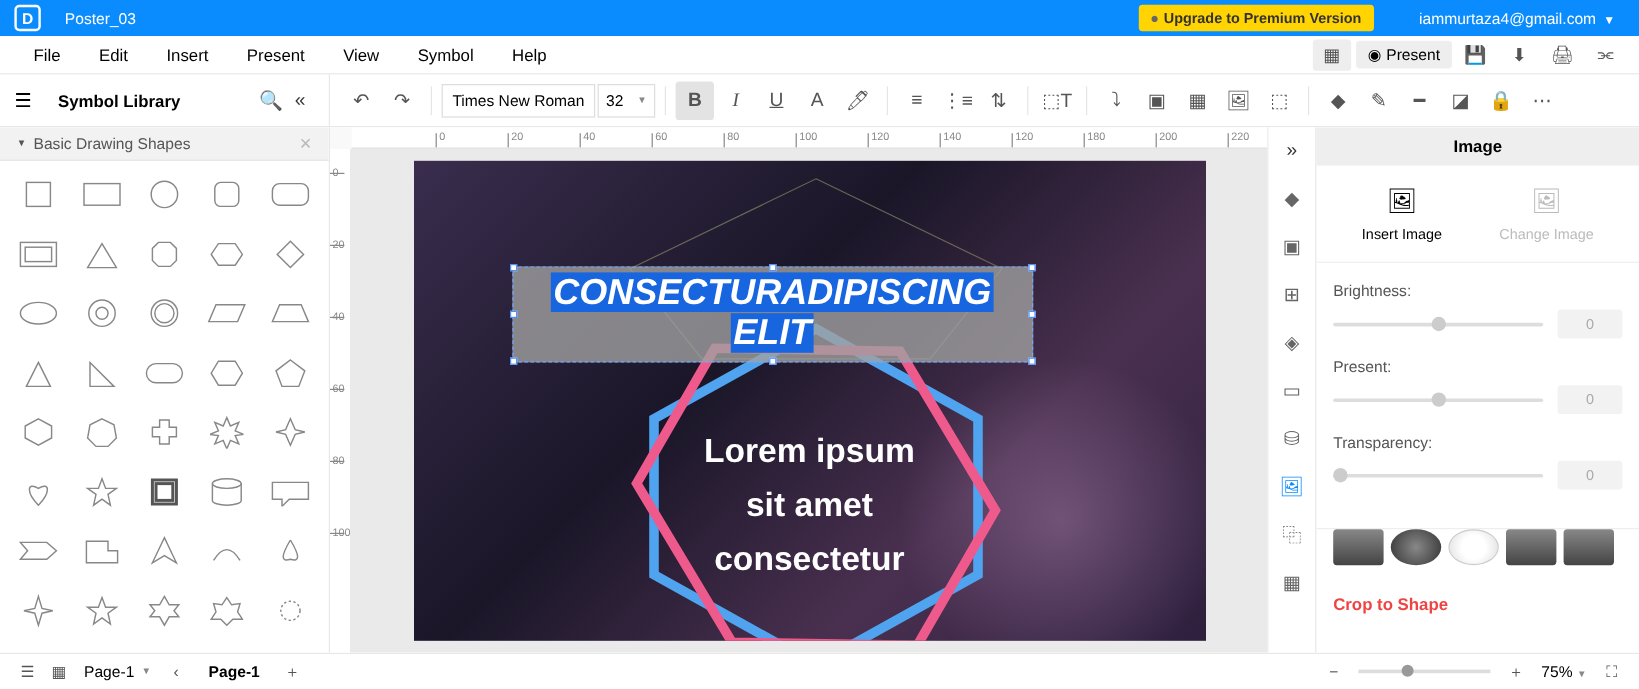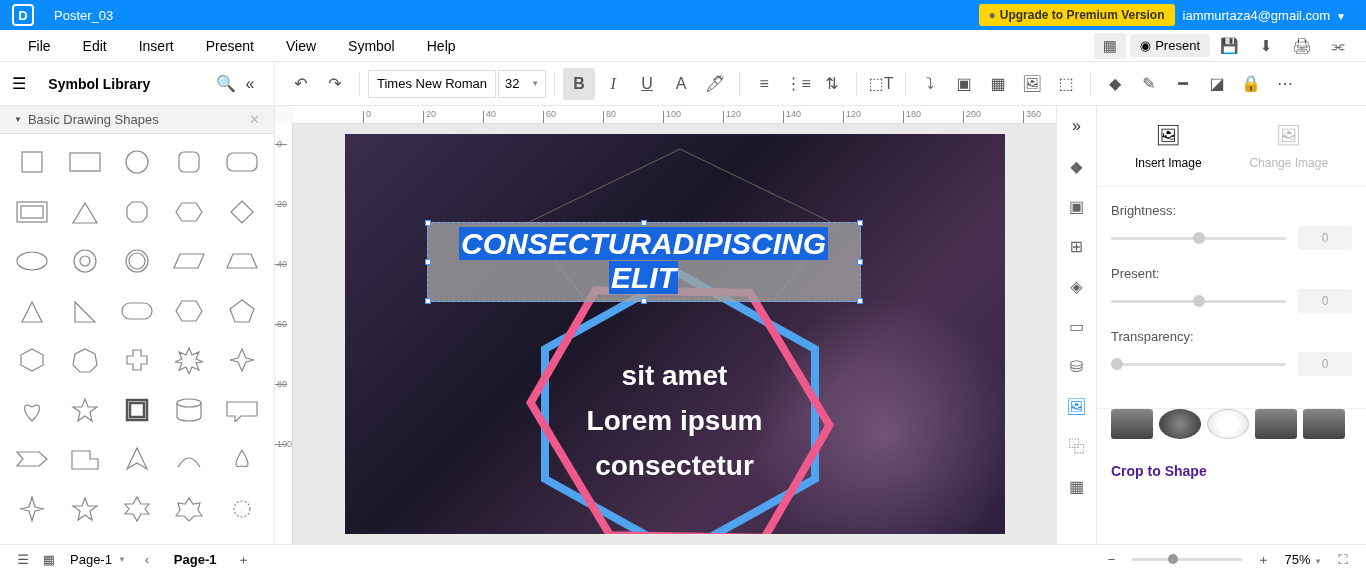--- a/index.html
+++ b/index.html
@@ -3,21 +3,21 @@
 <meta charset="utf-8">
 <style>
 * { margin: 0; padding: 0; box-sizing: border-box; font-family: -apple-system, BlinkMacSystemFont, "Segoe UI", Arial, sans-serif; }
 body { width: 1366px; height: 574px; overflow: hidden; background: #fff; display: flex; flex-direction: column; }
 
 
 .title-bar { height: 30px; background: #0a8cff; display: flex; align-items: center; padding: 0 12px; color: #fff; font-size: 13px; }
 .title-bar .logo-icon { width: 22px; height: 22px; border: 2px solid #fff; border-radius: 4px; display: flex; align-items: center; justify-content: center; font-weight: bold; margin-right: 20px; }
 .title-bar .doc-name { flex: 0 0 auto; }
 .title-bar .spacer { flex: 1; }
-.title-bar .upgrade { background: #ffd400; color: #333; padding: 4px 10px; border-radius: 3px; font-size: 12px; font-weight: 600; cursor: pointer; }
+.title-bar .upgrade { background: #ffd400; color: #333; padding: 4px 10px; border-radius: 3px; font-size: 12px; font-weight: 600; margin-right: 30px; cursor: pointer; }
 .title-bar .upgrade .dot { color: #666; margin-right: 4px; }
 .title-bar .user { padding: 0 8px; cursor: pointer; }
 .title-bar .chev { margin-left: 6px; font-size: 10px; }
 
 
 .menu-bar { height: 32px; display: flex; align-items: center; padding: 0 12px; font-size: 14px; border-bottom: 1px solid #e8e8e8; }
 .menu-bar .menu-item { padding: 6px 16px; cursor: pointer; }
 .menu-bar .spacer { flex: 1; }
 .menu-bar .right-icons { display: flex; align-items: center; gap: 4px; }
 .menu-bar .icon-btn { width: 32px; height: 26px; display: flex; align-items: center; justify-content: center; color: #555; border-radius: 3px; cursor: pointer; font-size: 15px; }
@@ -91,21 +91,21 @@
 .slider-row .lbl { font-size: 13px; color: #555; margin-bottom: 8px; }
 .slider-row .ctrl { display: flex; align-items: center; gap: 12px; }
 .slider-row .track { flex: 1; height: 3px; background: #ddd; position: relative; border-radius: 2px; }
 .slider-row .thumb { position: absolute; width: 12px; height: 12px; background: #ccc; border-radius: 50%; top: -5px; left: 50%; margin-left: -6px; }
 .slider-row .track.left .thumb { left: 0; margin-left: 0; }
 .slider-row .val { width: 54px; height: 24px; background: #f2f2f2; border-radius: 3px; display: flex; align-items: center; justify-content: center; font-size: 12px; color: #aaa; }
 .thumbs-row { display: flex; gap: 6px; padding: 0 14px 14px; }
 .img-thumb { width: 42px; height: 30px; border-radius: 3px; background: linear-gradient(#888,#444); cursor: pointer; }
 .img-thumb.round { border-radius: 50%; background: radial-gradient(circle,#888,#333); }
 .img-thumb.white-round { border-radius: 50%; background: radial-gradient(circle,#fff 40%,#ddd); border:1px solid #ccc; }
-.crop-header { padding: 10px 14px; font-weight: 600; font-size: 14px; color: #4c1d95; }
+.crop-header { padding: 10px 14px; font-weight: 600; font-size: 14px; color: #ef4444; }
 
 
 .status-bar { height: 30px; border-top: 1px solid #e8e8e8; display: flex; align-items: center; padding: 0 10px; font-size: 13px; }
 .status-bar .ic { width: 26px; height: 22px; display: flex; align-items: center; justify-content: center; color: #555; cursor: pointer; }
 .status-bar .page-sel { display: flex; align-items: center; gap: 6px; margin: 0 8px; cursor: pointer; }
 .status-bar .tri { font-size: 8px; color: #888; }
 .status-bar .page-tab { font-weight: 600; margin: 0 14px; }
 .status-bar .spacer { flex: 1; }
 .status-bar .zoom-area { display: flex; align-items: center; gap: 8px; }
 .status-bar .ztrack { width: 110px; height: 3px; background: #ddd; position: relative; }
@@ -431,21 +431,21 @@
         <div class="tick major" style="left: 550px;">
           <span class="lbl">120</span>
         </div>
         <div class="tick major" style="left: 610px; text-decoration: underline;">
           <span class="lbl">180</span>
         </div>
         <div class="tick major" style="left: 670px;">
           <span class="lbl">200</span>
         </div>
         <div class="tick major" style="left: 730px;">
-          <span class="lbl">360</span>
+          <span class="lbl">220</span>
         </div>
       </div>
     <div class="canvas-inner">
       <div class="ruler-v" id="ruler-v">
           <div class="tick major" style="top: 20px;"></div>
           <div class="lbl" style="top: 20px;">0</div>
           <div class="tick major" style="top: 80px;"></div>
           <div class="lbl" style="top: 80px;">20</div>
           <div class="tick major" style="top: 140px;"></div>
           <div class="lbl" style="top: 140px;">40</div>
@@ -476,22 +476,22 @@
             <div class="sel-handle h-tl"></div>
               <div class="sel-handle h-tm"></div>
               <div class="sel-handle h-tr"></div>
             <div class="sel-handle h-ml"></div>
               <div class="sel-handle h-mr"></div>
             <div class="sel-handle h-bl"></div>
               <div class="sel-handle h-bm"></div>
               <div class="sel-handle h-br"></div>
           </div>
           <div class="body-text">
+            <div>Lorem ipsum</div>
             <div>sit amet</div>
-            <div>Lorem ipsum</div>
             <div>consectetur</div>
           </div>
         </div>
       </div>
     </div>
   </div>
 
   <div class="right-rail">
     <div class="ric expand">»</div>
     <div class="ric">◆</div>
@@ -499,20 +499,21 @@
     <div class="ric">⊞</div>
     <div class="ric">◈</div>
     <div class="ric">▭</div>
     <div class="ric">⛁</div>
     <div class="ric active">🖼</div>
     <div class="ric">⿻</div>
     <div class="ric">▦</div>
   </div>
 
   <div class="props-panel">
+    <div class="props-header">Image</div>
     <div class="props-section">
       <div class="img-actions">
         <div class="img-action">
           <div class="icn">🖼</div>
           <div>Insert Image</div>
         </div>
         <div class="img-action disabled">
           <div class="icn">🖼</div>
           <div>Change Image</div>
         </div>

